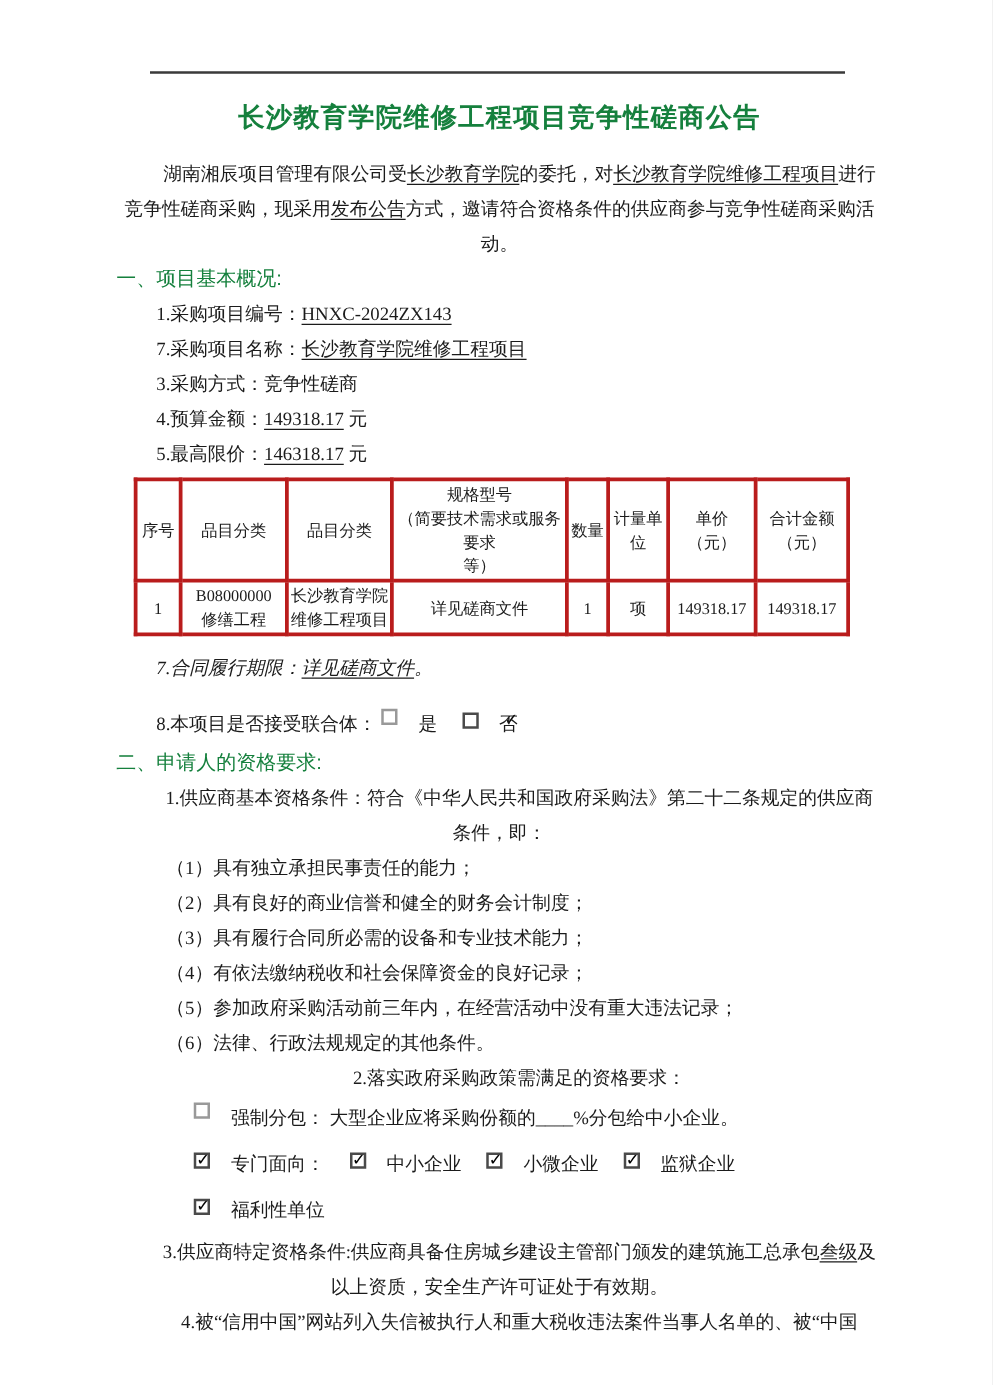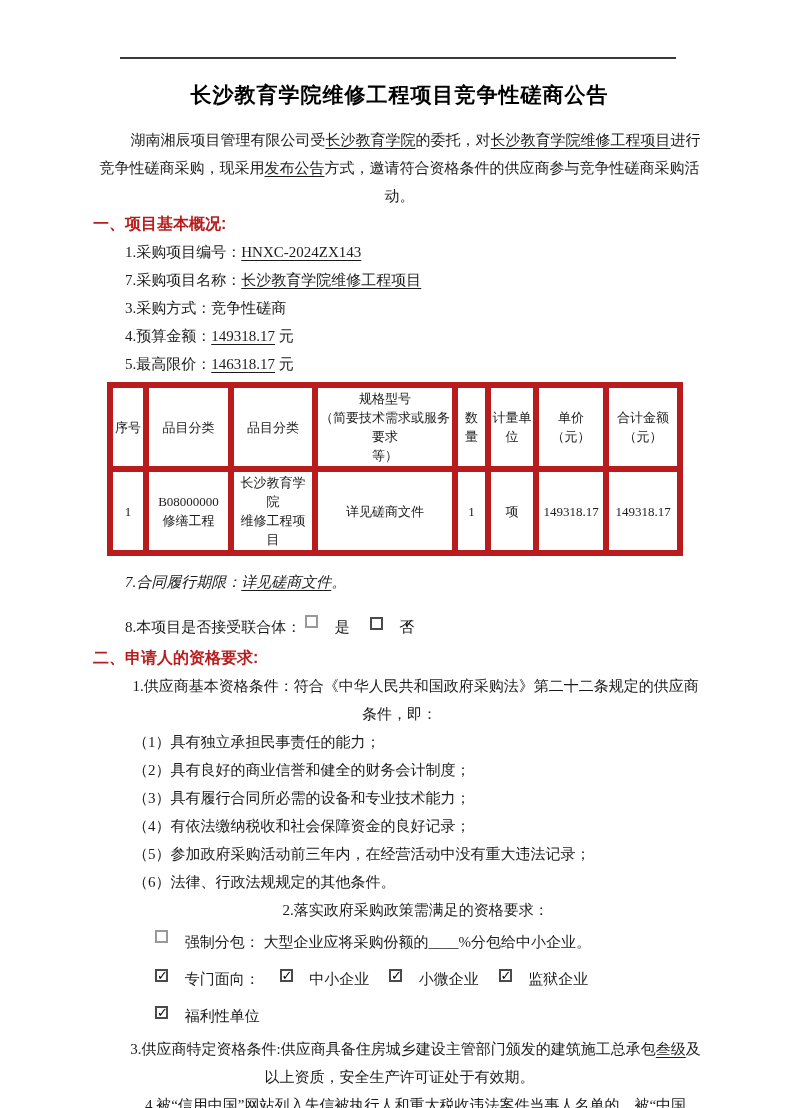--- a/index.html
+++ b/index.html
@@ -11,37 +11,37 @@
     font-size: 15px; overflow: hidden;
   }
   .header-rule {
     position: absolute; top: 57px; left: 120px; width: 556px; height: 0;
     border-top: 2px solid #3a3a3a;
   }
   .content { padding: 80px 88px 0 93px; }
   .doc-title {
     text-align: center; font-family: "Liberation Sans", "DejaVu Sans", sans-serif;
     font-weight: bold; font-size: 21px; line-height: 30px; letter-spacing: 1px;
-    color: #000000;
+    color: #15803d;
   }
   .para { line-height: 28px; text-indent: 32px; margin: 0; text-align: center; }
   .intro { margin-top: 16px; }
   .sec-heading {
     font-family: "Liberation Sans", "DejaVu Sans", sans-serif;
-    font-weight: bold; font-size: 16px; line-height: 28px; margin: 0; color: #b91c1c;
+    font-weight: normal; font-size: 16px; line-height: 28px; margin: 0; color: #15803d;
   }
   .li { line-height: 28px; text-indent: 32px; margin: 0; }
   .sub { text-indent: 40px; }
   .u { text-decoration: underline; text-underline-offset: 3px; }
   table.items {
     border-collapse: collapse; table-layout: fixed; width: 570px;
     margin: 4px 0 0 14px; font-size: 13px; text-align: center; color: #1b1b1b;
   }
   .items th, .items td {
-    border: 6px solid #b91c1c; white-space: pre-line; padding: 1px;
+    border: 3px solid #b91c1c; white-space: pre-line; padding: 1px;
     font-weight: normal; vertical-align: middle; line-height: 19px;
     overflow: hidden;
   }
   .items thead tr { height: 64px; }
   .items tbody tr { height: 41px; }
   .row-7 { margin-top: 12px; font-style: italic; }
   .row-8 { margin-top: 16px; line-height: 30px; }
   .sec2-heading { margin-top: 2px; }
   .cb {
     display: inline-block; width: 13px; height: 13px; border: 2px solid #999;

